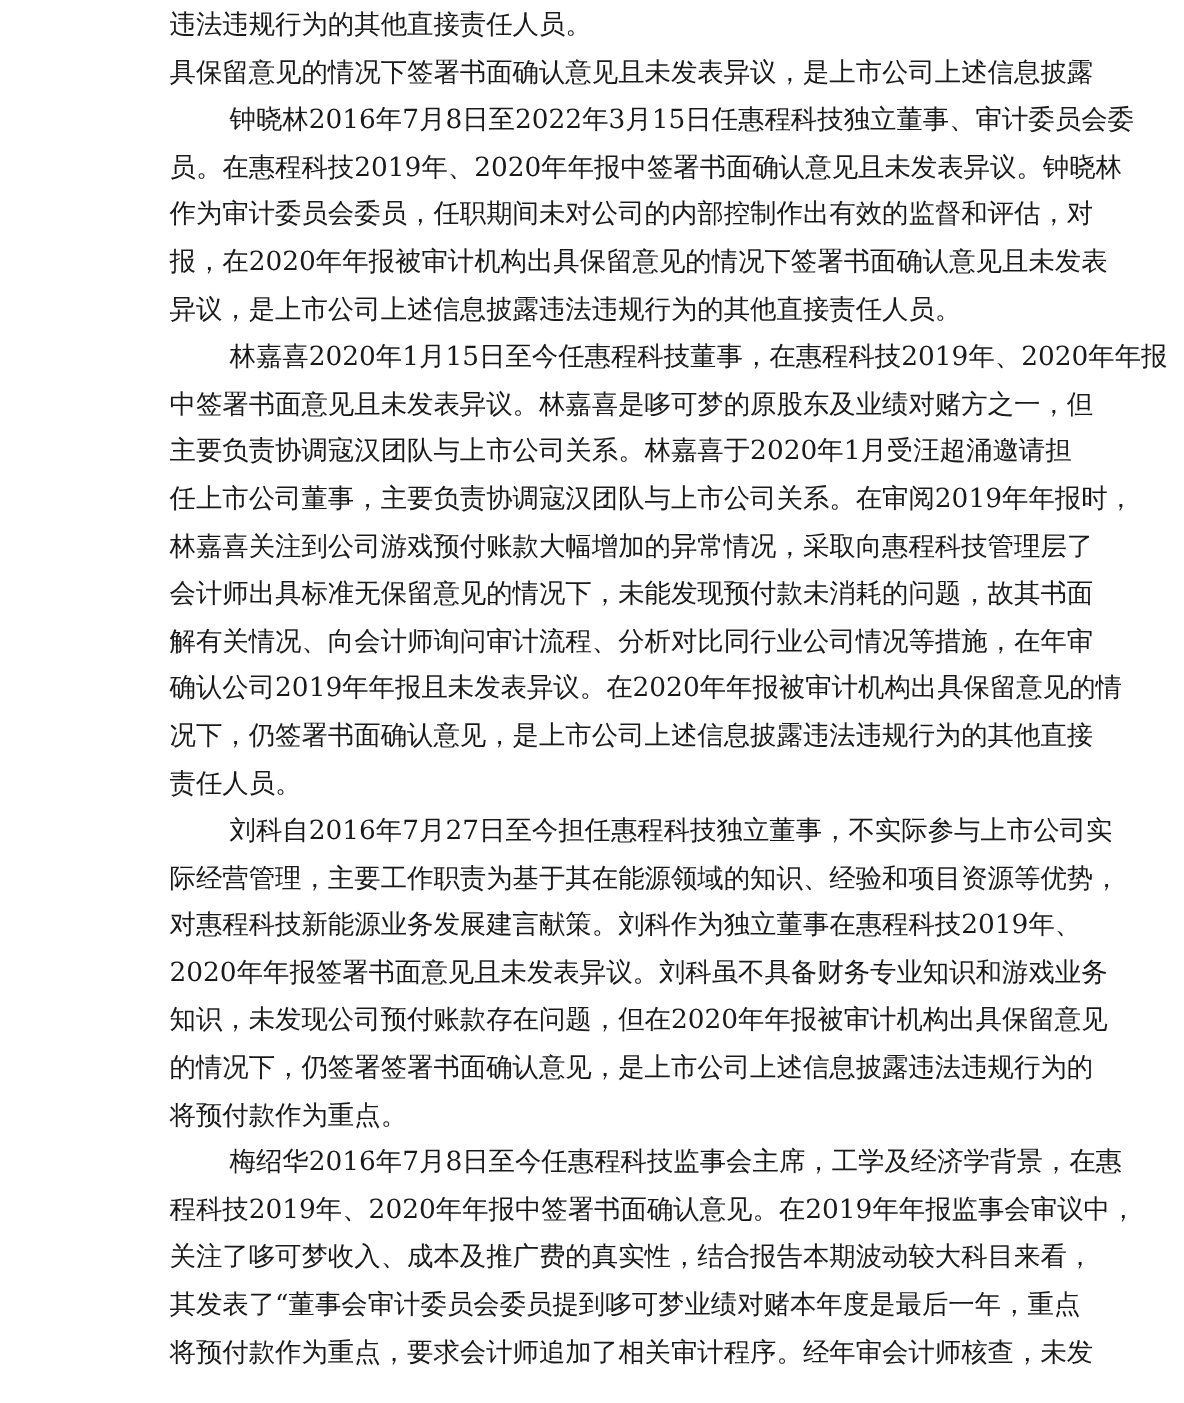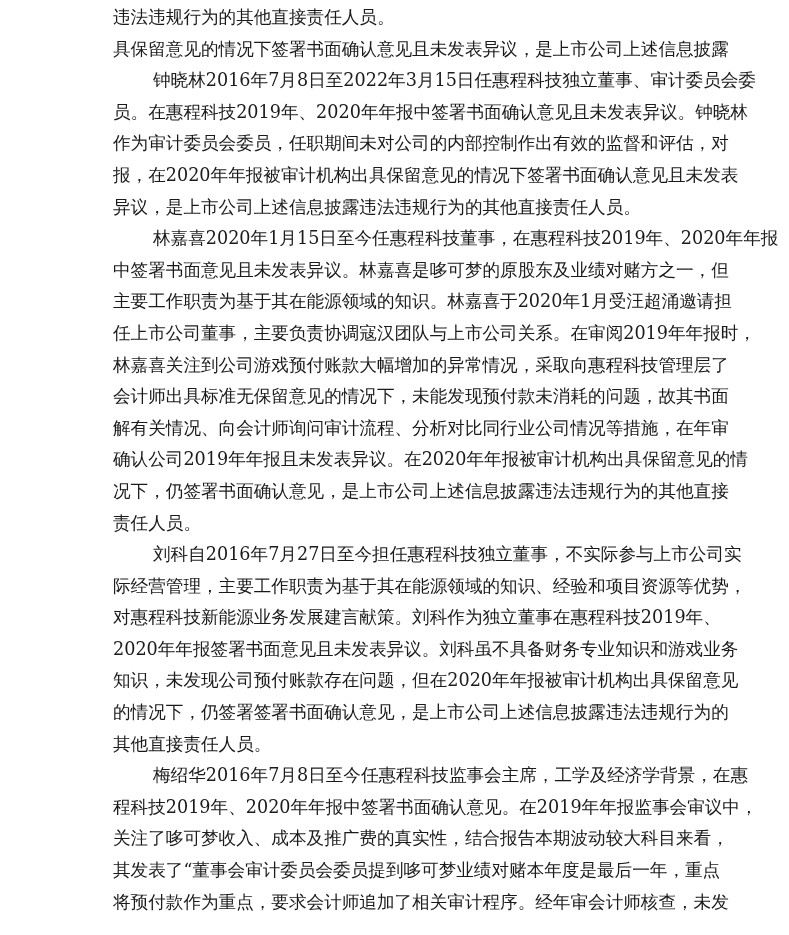--- a/index.html
+++ b/index.html
@@ -55,38 +55,38 @@
     <span class="line indent">钟晓林2016年7月8日至2022年3月15日任惠程科技独立董事、审计委员会委</span>
     <span class="line">员。在惠程科技2019年、2020年年报中签署书面确认意见且未发表异议。钟晓林</span>
     <span class="line">作为审计委员会委员，任职期间未对公司的内部控制作出有效的监督和评估，对</span>
     <span class="line">报，在2020年年报被审计机构出具保留意见的情况下签署书面确认意见且未发表</span>
     <span class="line last">异议，是上市公司上述信息披露违法违规行为的其他直接责任人员。</span>
   </div>
 
   <div class="paragraph">
     <span class="line indent">林嘉喜2020年1月15日至今任惠程科技董事，在惠程科技2019年、2020年年报</span>
     <span class="line">中签署书面意见且未发表异议。林嘉喜是哆可梦的原股东及业绩对赌方之一，但</span>
-    <span class="line">主要工作职责为基于其在能源领域的知识。林嘉喜于2020年1月受汪超涌邀请担</span>
+    <span class="line">主要负责协调寇汉团队与上市公司关系。林嘉喜于2020年1月受汪超涌邀请担</span>
     <span class="line">任上市公司董事，主要负责协调寇汉团队与上市公司关系。在审阅2019年年报时，</span>
     <span class="line">林嘉喜关注到公司游戏预付账款大幅增加的异常情况，采取向惠程科技管理层了</span>
     <span class="line">会计师出具标准无保留意见的情况下，未能发现预付款未消耗的问题，故其书面</span>
     <span class="line">解有关情况、向会计师询问审计流程、分析对比同行业公司情况等措施，在年审</span>
     <span class="line">确认公司2019年年报且未发表异议。在2020年年报被审计机构出具保留意见的情</span>
     <span class="line">况下，仍签署书面确认意见，是上市公司上述信息披露违法违规行为的其他直接</span>
     <span class="line last">责任人员。</span>
   </div>
 
   <div class="paragraph">
     <span class="line indent">刘科自2016年7月27日至今担任惠程科技独立董事，不实际参与上市公司实</span>
     <span class="line">际经营管理，主要工作职责为基于其在能源领域的知识、经验和项目资源等优势，</span>
     <span class="line">对惠程科技新能源业务发展建言献策。刘科作为独立董事在惠程科技2019年、</span>
     <span class="line">2020年年报签署书面意见且未发表异议。刘科虽不具备财务专业知识和游戏业务</span>
     <span class="line">知识，未发现公司预付账款存在问题，但在2020年年报被审计机构出具保留意见</span>
     <span class="line">的情况下，仍签署签署书面确认意见，是上市公司上述信息披露违法违规行为的</span>
-    <span class="line last">其他直接责任人员。</span>
+    <span class="line last">将预付款作为重点。</span>
   </div>
 
   <div class="paragraph">
     <span class="line indent">梅绍华2016年7月8日至今任惠程科技监事会主席，工学及经济学背景，在惠</span>
     <span class="line">程科技2019年、2020年年报中签署书面确认意见。在2019年年报监事会审议中，</span>
     <span class="line">关注了哆可梦收入、成本及推广费的真实性，结合报告本期波动较大科目来看，</span>
     <span class="line">其发表了“董事会审计委员会委员提到哆可梦业绩对赌本年度是最后一年，重点</span>
     <span class="line">将预付款作为重点，要求会计师追加了相关审计程序。经年审会计师核查，未发</span>
   </div>
 

